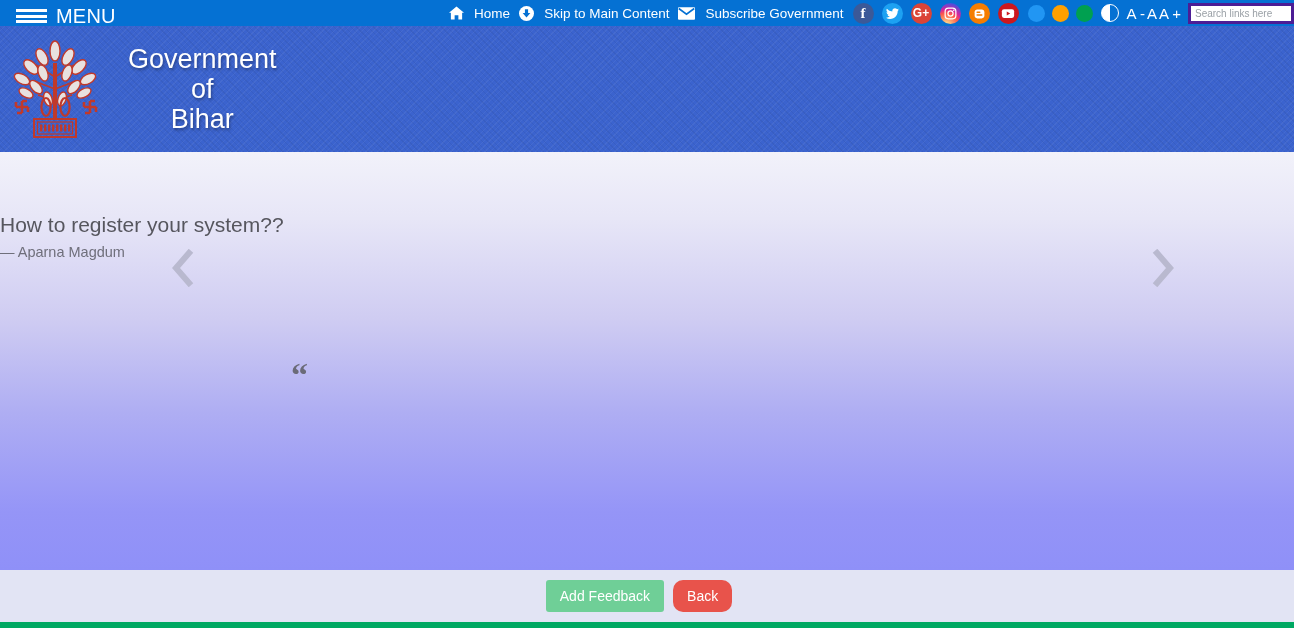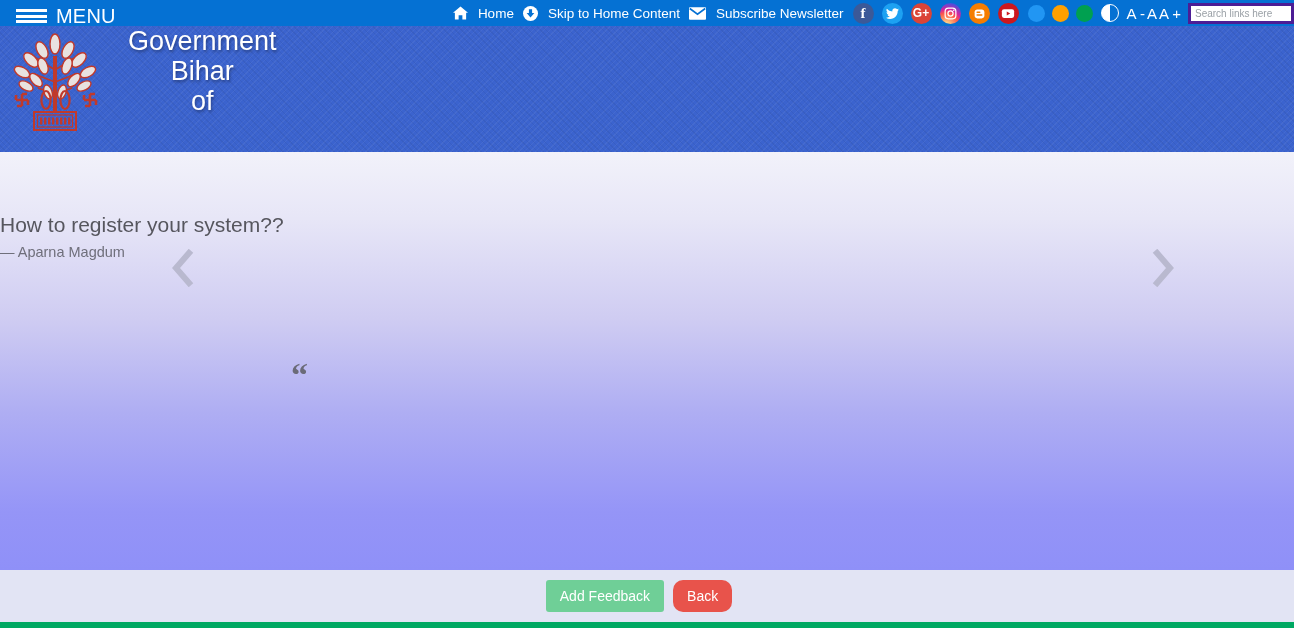--- a/index.html
+++ b/index.html
@@ -148,20 +148,21 @@
 
   
   .brandbar {
     position: relative;
     height: 126px;
     background-color: #3B63CE;
     background-image:
       repeating-linear-gradient(45deg, rgba(0,0,0,.055) 0 1px, transparent 1px 4px),
       repeating-linear-gradient(-45deg, rgba(255,255,255,.05) 0 1px, transparent 1px 4px);
     display: flex;
+    align-items: center;
     overflow: hidden;
   }
   .emblem {
     width: 100px;
     height: 112px;
     margin-left: 6px;
     flex: 0 0 auto;
   }
   .emblem svg { display: block; }
   .gov-title {
@@ -279,31 +280,31 @@
       <span>Home</span>
     </a>
 
     <a class="tn-link">
       <span>
         <svg width="15" height="15" viewBox="0 0 16 16">
             <circle cx="8" cy="8" r="8" fill="#fff"></circle>
             <path fill="#0571D3" d="M8 12.3L3.9 7.4h2.4V3.4h3.4v4h2.4z"></path>
           </svg>
       </span>
-      <span>Skip to Home Content</span>
+      <span>Skip to Main Content</span>
     </a>
 
     <a class="tn-link">
       <span>
         <svg width="17" height="13" viewBox="0 0 18 13">
             <rect width="18" height="13" rx="1" fill="#fff"></rect>
             <path d="M0.8 1.2L9 7.2l8.2-6" stroke="#0571D3" stroke-width="1.7" fill="none"></path>
           </svg>
       </span>
-      <span>Subscribe Newsletter</span>
+      <span>Subscribe Government</span>
     </a>
 
     <div class="social-row">
       <span class="soc soc-fb">f</span>
       <span class="soc soc-tw">
         <svg width="13" height="11" viewBox="0 0 16 13">
             <path fill="#fff" d="M16 1.5a6.5 6.5 0 01-1.9.5A3.3 3.3 0 0015.5.3a6.6 6.6 0 01-2.1.8A3.3 3.3 0 007.8 4 9.3 9.3 0 011.1.6a3.3 3.3 0 001 4.4A3.2 3.2 0 01.6 4.6v.1a3.3 3.3 0 002.6 3.2 3.3 3.3 0 01-1.5.1 3.3 3.3 0 003 2.3A6.6 6.6 0 010 11.7a9.3 9.3 0 005 1.5c6.1 0 9.4-5 9.4-9.4V3.4A6.7 6.7 0 0016 1.5z"></path>
           </svg>
       </span>
       <span class="soc soc-gp">G+</span>
@@ -384,22 +385,22 @@
         <rect x="46" y="91.5" width="2.4" height="7"></rect>
         <rect x="50" y="91.5" width="2.4" height="7"></rect>
         <rect x="54" y="91.5" width="2.4" height="7"></rect>
         <rect x="58" y="91.5" width="2.4" height="7"></rect>
         <rect x="62" y="91.5" width="2.4" height="7"></rect>
       </g>
     </svg>
   </div>
   <div class="gov-title">
     <div>Government</div>
+    <div>of</div>
     <div>Bihar</div>
-    <div>of</div>
   </div>
 </div>
 
 <div class="hero">
 
   <div class="carousel-arrow arrow-prev">
     <span>
       <svg width="26" height="38" viewBox="0 0 26 38">
           <path d="M20 4 L7 19 L20 34" fill="none" stroke="#b9b9cf" stroke-width="6" stroke-linecap="square"></path>
         </svg>

